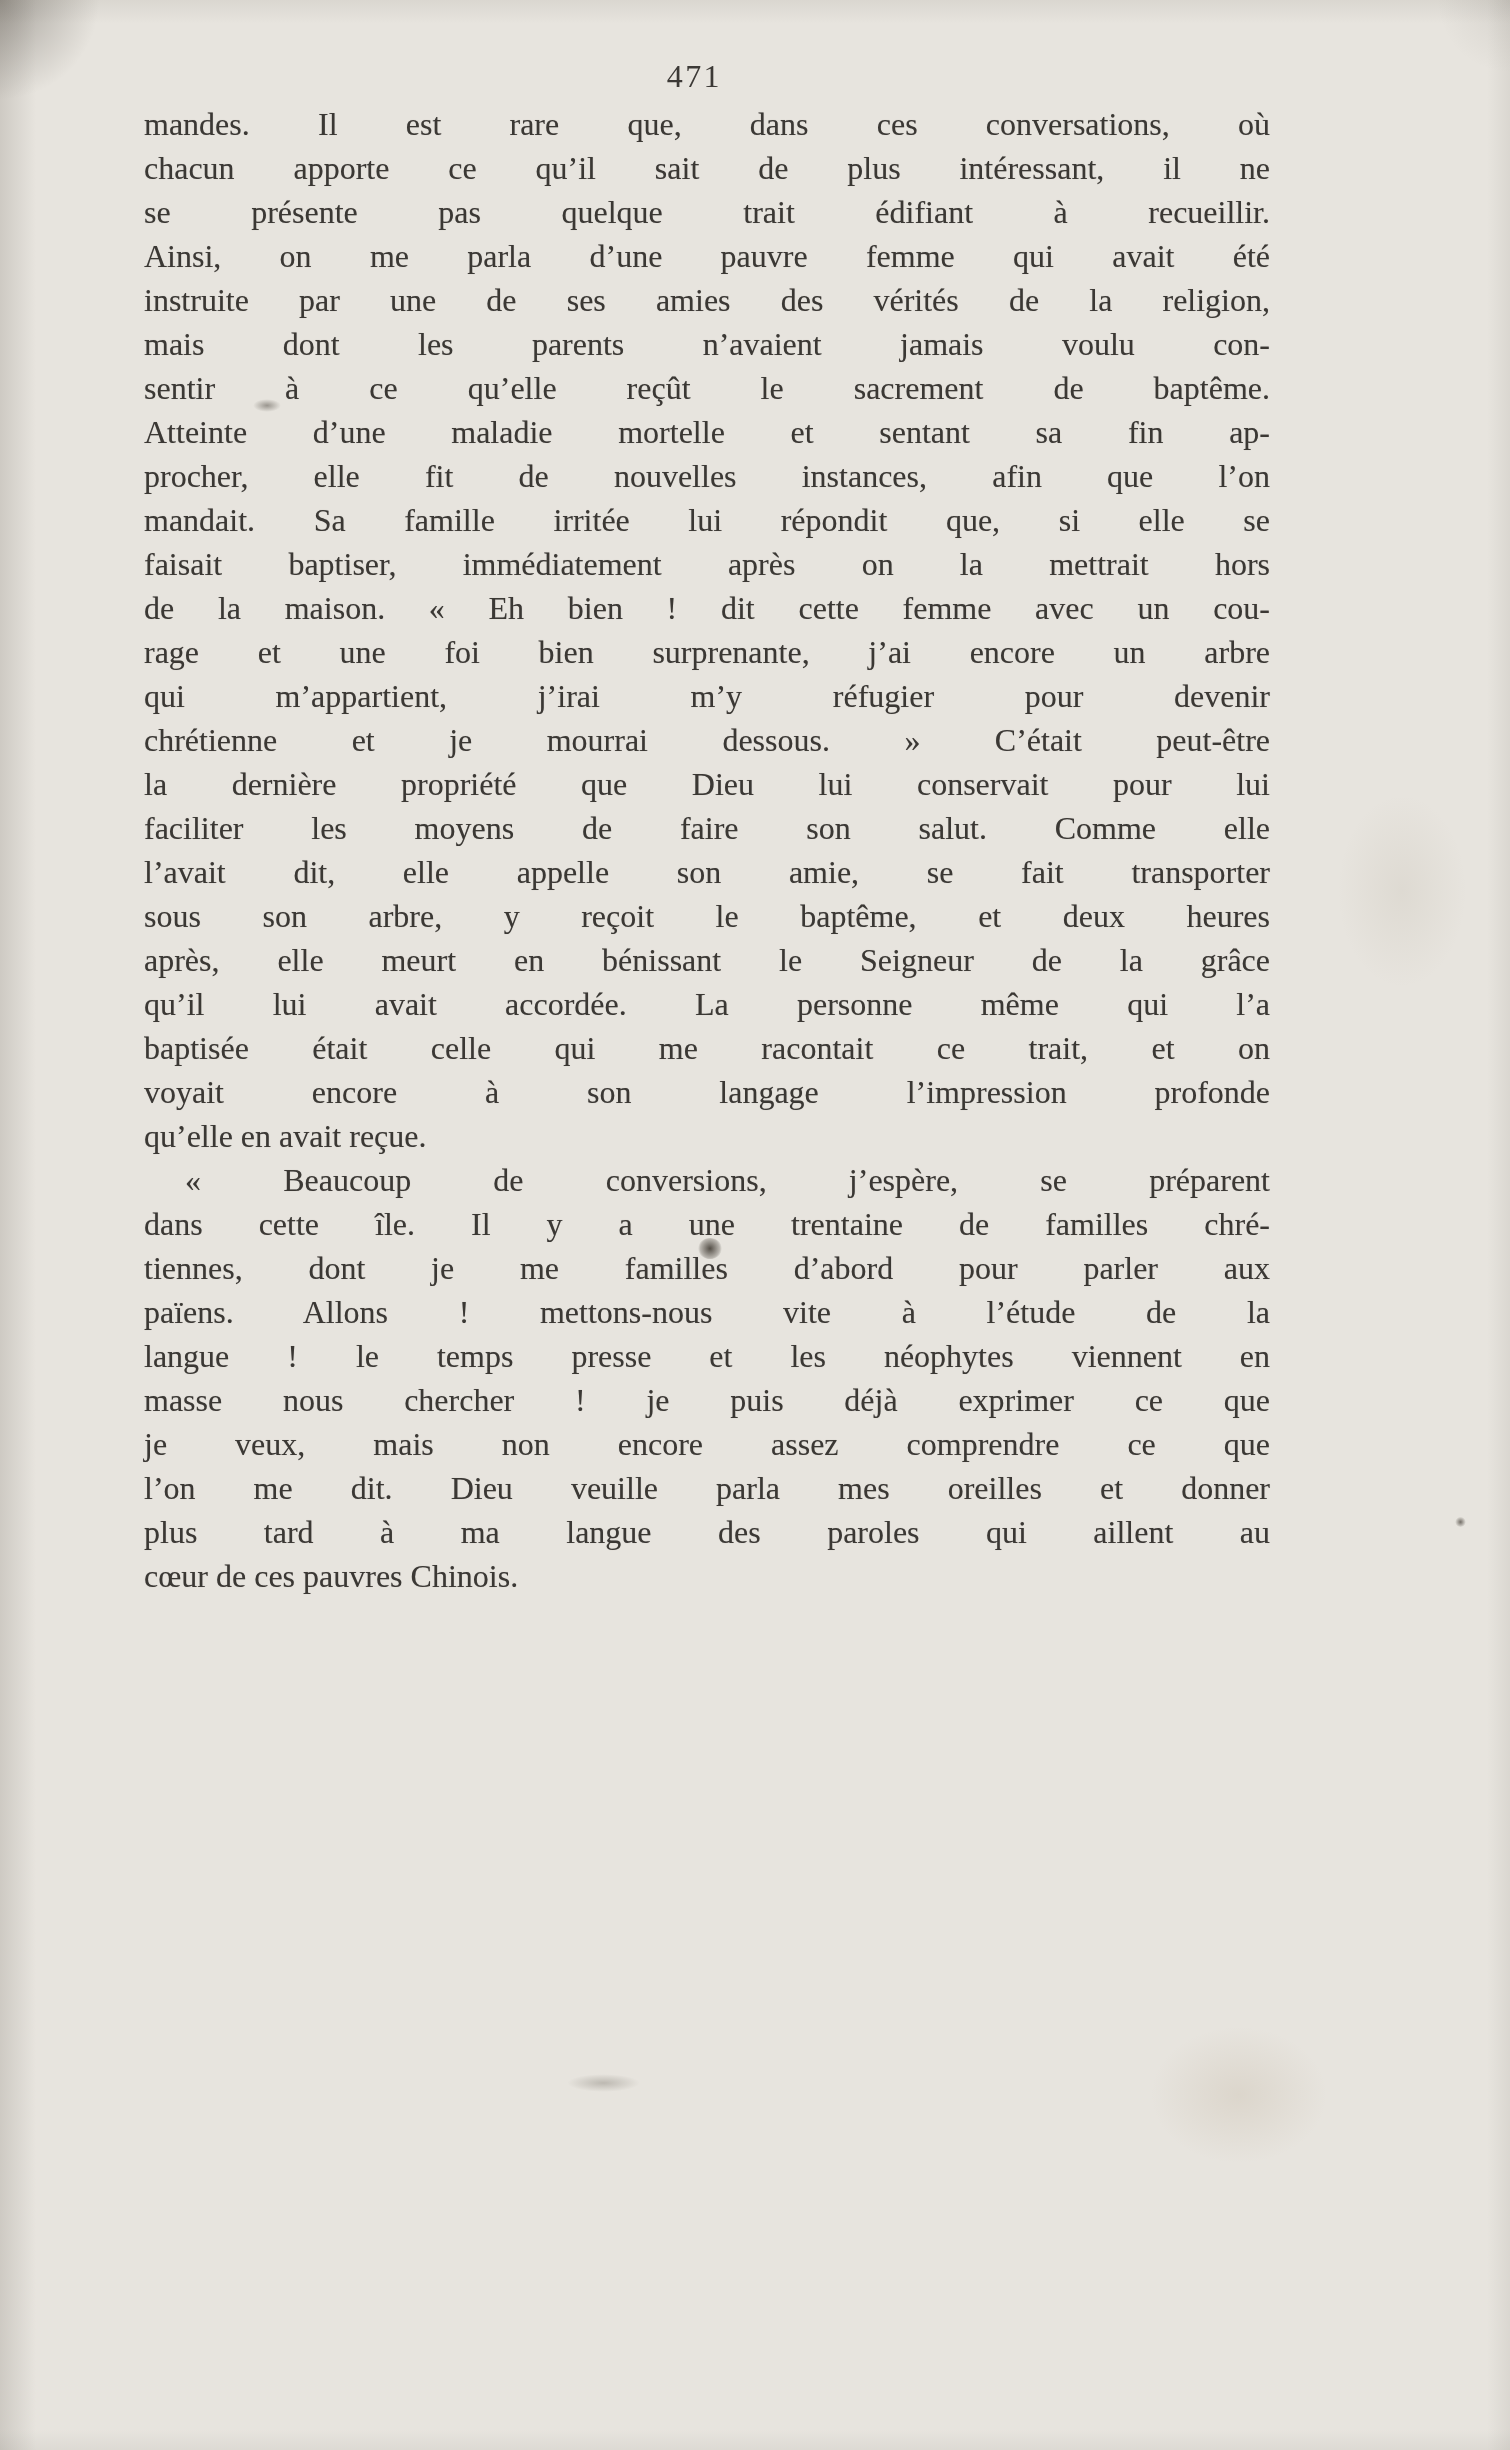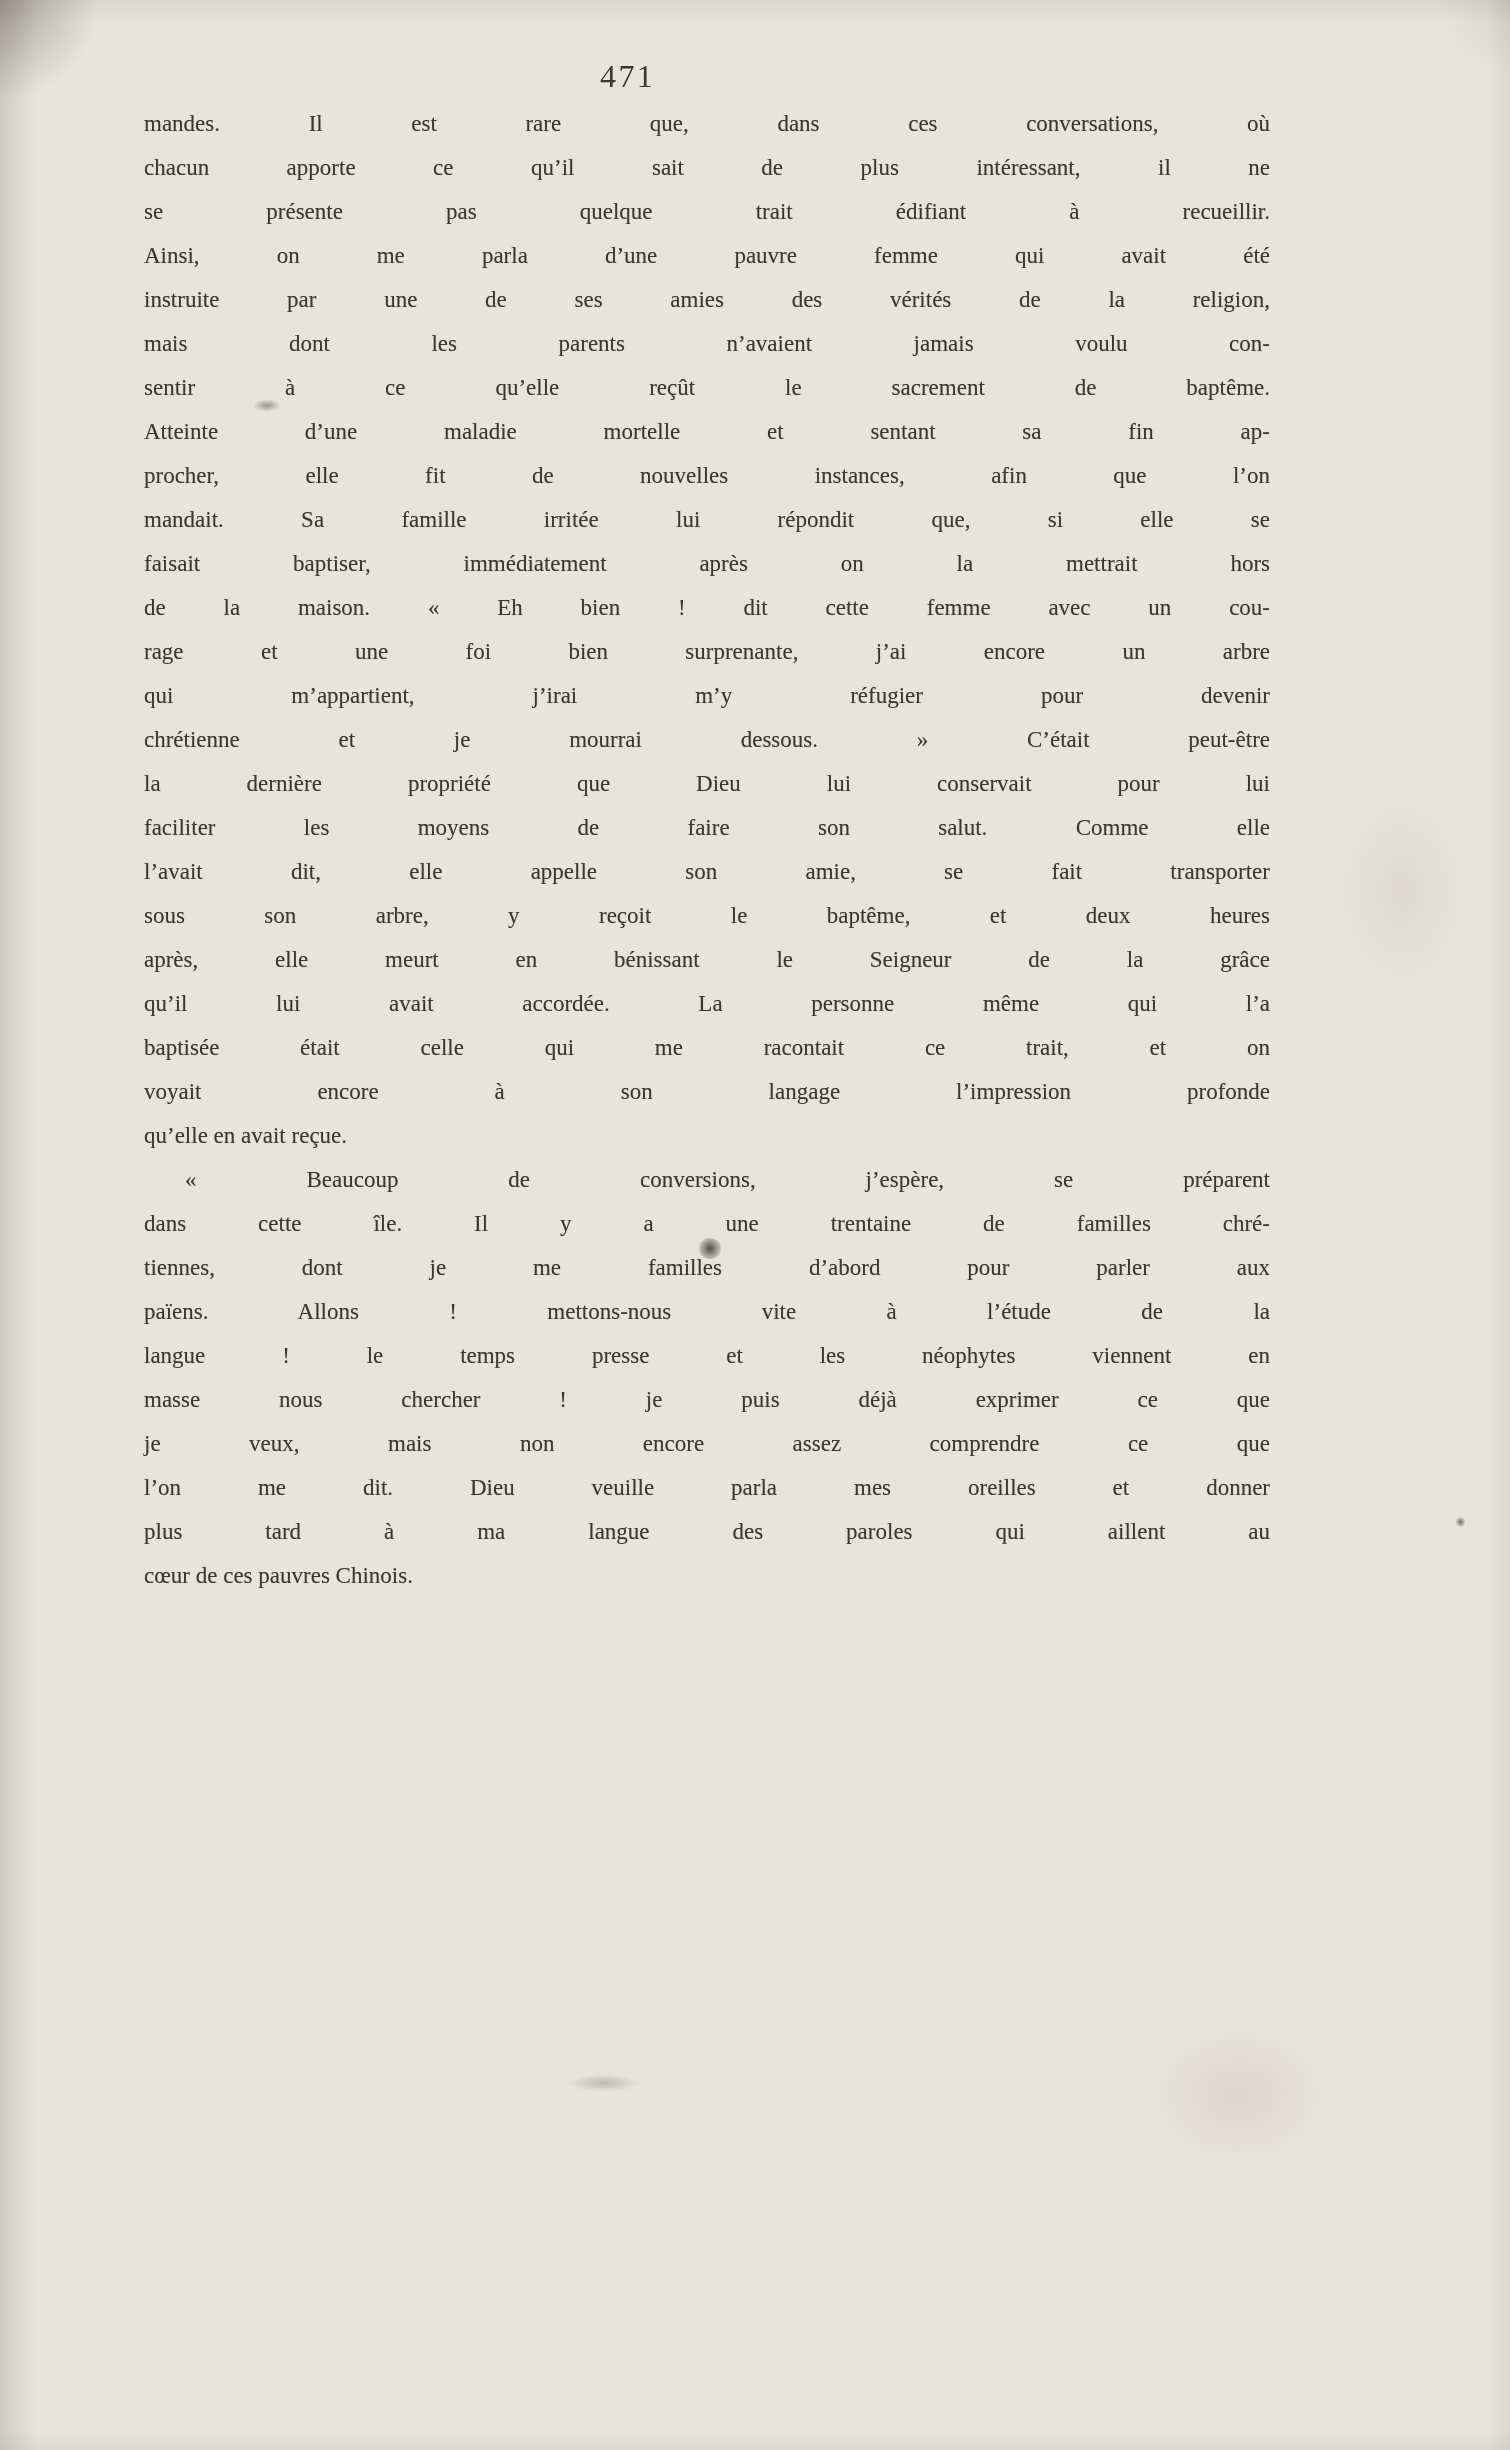--- a/index.html
+++ b/index.html
@@ -21,31 +21,31 @@
       radial-gradient(circle 97px at 1510px 0px, rgba(62,56,48,0.10), rgba(62,56,48,0) 75%),
       linear-gradient(to right, rgba(105,98,88,0.20), rgba(105,98,88,0) 36px),
       linear-gradient(to left, rgba(105,98,88,0.10), rgba(105,98,88,0) 23px),
       linear-gradient(to bottom, rgba(105,98,88,0.10), rgba(105,98,88,0) 24px),
       linear-gradient(to top, rgba(105,98,88,0.08), rgba(105,98,88,0) 21px),
       var(--paper);
   }
   .pagenum{
     position:absolute;
     top:58px;left:600px;width:122px;
-    text-align:left;
+    text-align:right;
     font-size:32px;
     letter-spacing:2.4px;
     color:var(--ink);
     opacity:0.92;
   }
   .text-block{
     position:absolute;
     top:102px;left:144px;width:1126px;
     color:var(--ink);
-    font-size:23px;
+    font-size:32px;
   }
   .paragraph{margin:0;padding:0;}
   .line{
     height:44px;
     line-height:44px;
     text-align:justify;
     text-align-last:justify;
     white-space:nowrap;
     opacity:0.93;
     text-shadow:0 0 0.8px rgba(46,43,40,0.35);

